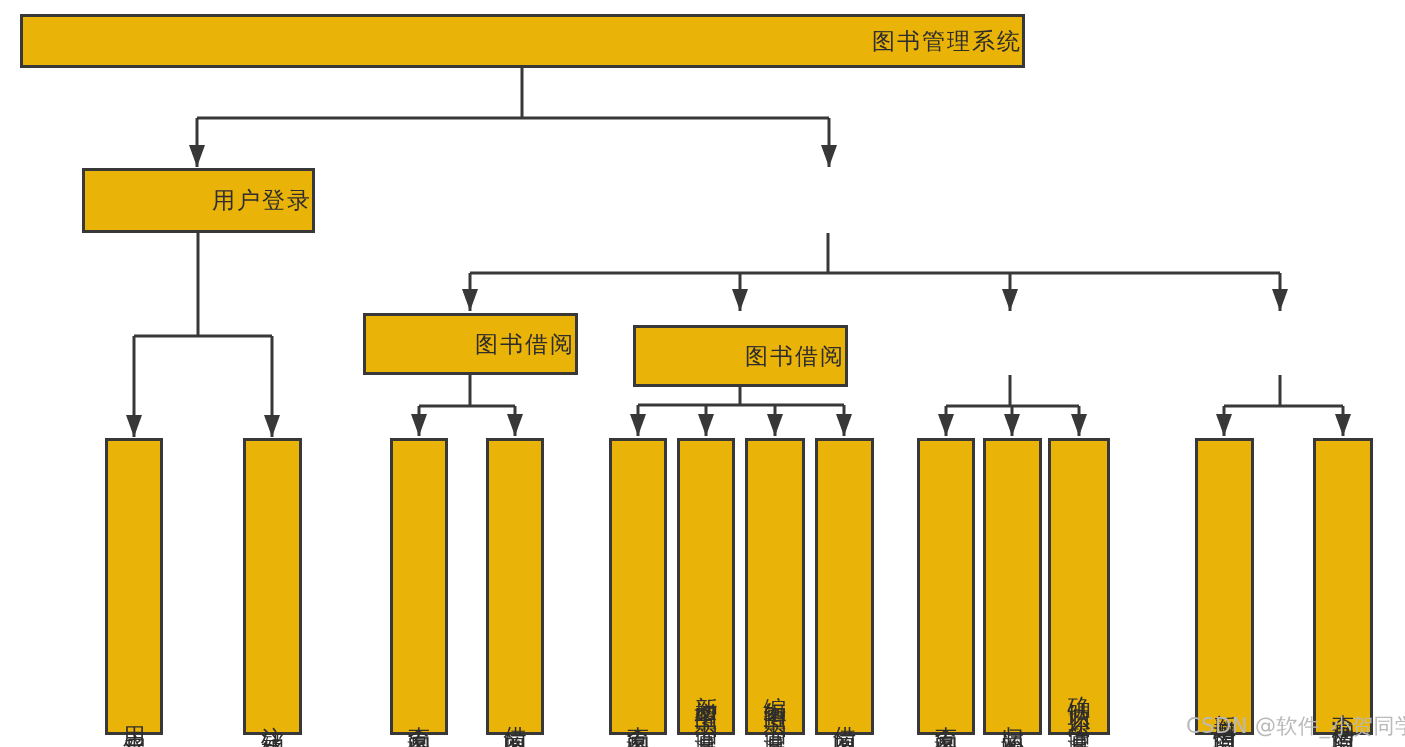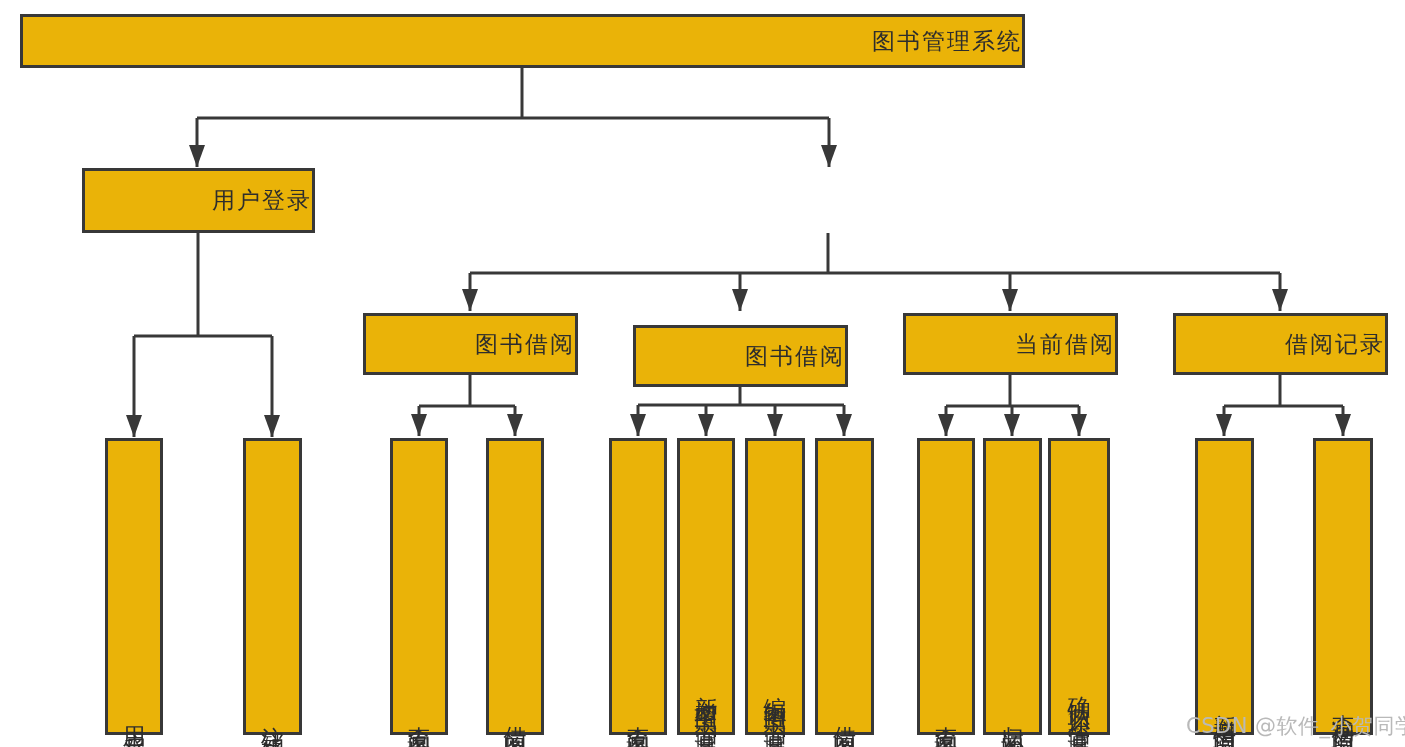--- a/index.html
+++ b/index.html
@@ -131,26 +131,20 @@
   <div class="hbox" style="left:82px; top:168px; width:233px; height:65px;">
     <span>用户登录</span>
   </div>
 
   <div class="hbox" style="left:363px; top:313px; width:215px; height:62px;">
     <span>图书借阅</span>
   </div>
   <div class="hbox" style="left:633px; top:325px; width:215px; height:62px;">
     <span>图书借阅</span>
   </div>
-  <div class="hbox" style="left:903px; top:313px; width:215px; height:62px;">
-    <span>当前借阅</span>
-  </div>
-  <div class="hbox" style="left:1173px; top:313px; width:215px; height:62px;">
-    <span>借阅记录</span>
-  </div>
 
   <div class="vbox" style="left:105px; top:438px; width:58px; height:297px;">
     <span>用户登录</span>
   </div>
   <div class="vbox" style="left:243px; top:438px; width:59px; height:297px;">
     <span>注销登录</span>
   </div>
 
   <div class="vbox" style="left:390px; top:438px; width:58px; height:297px;">
     <span>查询图书</span>

